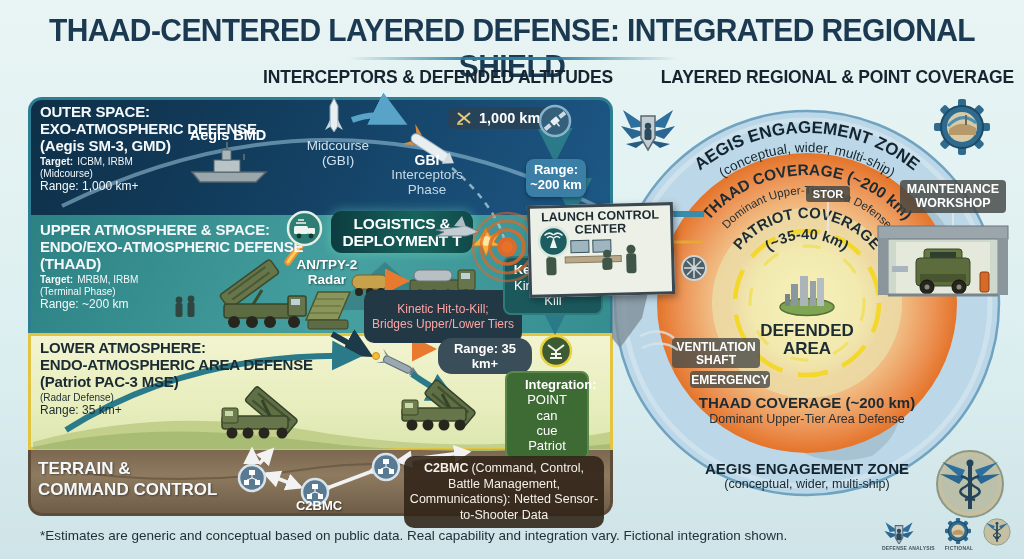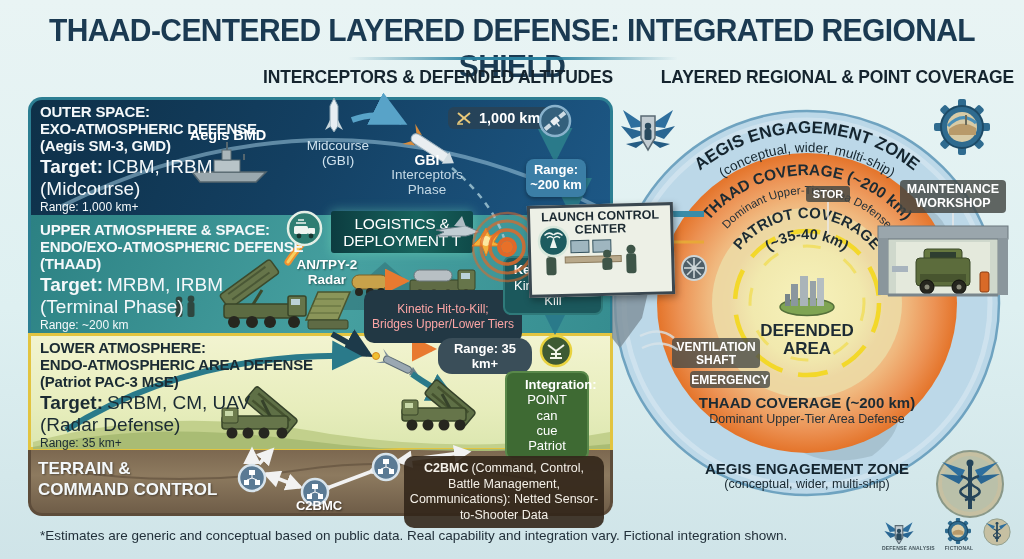--- a/index.html
+++ b/index.html
@@ -22,35 +22,35 @@
   #layer-upper{top:215px;height:118px;border-left:3px solid #2c7e92;border-right:3px solid #2c7e92;
     background:linear-gradient(115deg,#2c8183,#46a0a0 55%,#368d90)}
   #layer-lower{top:333px;height:117px;border:3px solid #e2c440;
     background:linear-gradient(180deg,#f2f4d0,#e7edbc 65%,#dce7b0)}
   #layer-terrain{top:450px;height:66px;border:3px solid #5d4c3a;border-top:none;
     border-radius:0 0 14px 14px;
     background:linear-gradient(180deg,#7c6850,#8d7a5f 40%,#6f5d48)}
 
   .tblock{position:absolute;line-height:1.13;z-index:30}
   .tblock .bt{font-size:15px;font-weight:bold;letter-spacing:-.2px}
-  .tblock .bs{font-size:19px;margin-top:1px}
+  .tblock .bs{font-size:10px;margin-top:1px}
   .tblock .bx{font-size:12px;margin-top:1px}
   .light{color:#f4f8fa}.dark{color:#1b2b33}
   .tblock b{margin-right:4px}
 
   .lab{position:absolute;text-align:center;z-index:30;line-height:1.08}
   .badge{position:absolute;z-index:30;color:#fff;text-align:center;box-sizing:border-box}
   #badge-1000km{left:448px;top:107px;display:flex;align-items:center;gap:6px;
     padding:3px 10px 3px 8px;background:rgba(40,66,86,.9);border-radius:6px;
     font-weight:bold;font-size:14.5px}
   #badge-range200{left:526px;top:159px;width:60px;background:#3b7ea6;border-radius:8px;
     padding:4px 4px;font-size:13px;font-weight:bold;line-height:1.15;z-index:35;
     box-shadow:0 2px 4px rgba(0,0,0,.35)}
-  #logistics-banner{left:331px;top:211px;width:142px;padding:4px 0;border-radius:3px;
-    background:linear-gradient(90deg,#0c3c40,#17635c 60%,#0f4a49);font-weight:normal;
+  #logistics-banner{left:331px;top:211px;width:142px;padding:4px 0;border-radius:11px;
+    background:linear-gradient(90deg,#0c3c40,#17635c 60%,#0f4a49);font-weight:bold;
     font-size:15.5px;line-height:1.1;letter-spacing:-.2px;
     box-shadow:0 0 12px rgba(120,230,190,.45)}
   #badge-kinetic{left:364px;top:290px;width:158px;background:#223844;border-radius:10px;
     padding:12px 5px;font-size:12px;line-height:1.22;color:#fca5a5}
   #badge-keyfeature{left:503px;top:256px;width:100px;background:#1b585c;border:2px solid #2f7a7a;
     border-radius:8px;padding:4px 2px;font-size:13px;line-height:1.2}
   #badge-range35{left:438px;top:338px;width:94px;background:#3a4e59;border-radius:14px;
     padding:3px 4px;font-size:13px;font-weight:bold}
   #badge-integration{left:505px;top:371px;width:84px;background:#3e6a33;border:2px solid #59884a;
     border-radius:8px;padding:4px 18px;font-size:13px;line-height:1.18}
@@ -334,21 +334,20 @@
     <div class="bt">(THAAD)</div>
     <div class="bs"><b>Target:</b><span>MRBM, IRBM</span></div>
     <div class="bs">(Terminal Phase)</div>
     <div class="bx">Range: ~200 km</div>
   </div>
 
   <div class="tblock dark" style="left:40px;top:340px">
     <div class="bt">LOWER ATMOSPHERE:</div>
     <div class="bt">ENDO-ATMOSPHERIC AREA DEFENSE</div>
     <div class="bt">(Patriot PAC-3 MSE)</div>
-    <div class="bs"><b>Target:</b><span>SRBM, CM, UAV</span></div>
     <div class="bs">(Radar Defense)</div>
     <div class="bx">Range: 35 km+</div>
   </div>
 
   <div class="tblock light" style="left:38px;top:458px;font-size:17px;font-weight:bold;line-height:1.25;text-shadow:1px 1px 2px rgba(0,0,0,.4)">
     <div>TERRAIN &amp;</div>
     <div>COMMAND CONTROL</div>
   </div>
 
   <div class="lab" style="left:182px;top:128px;width:92px;font-size:14.5px;font-weight:bold;color:#fff">Aegis BMD</div>

